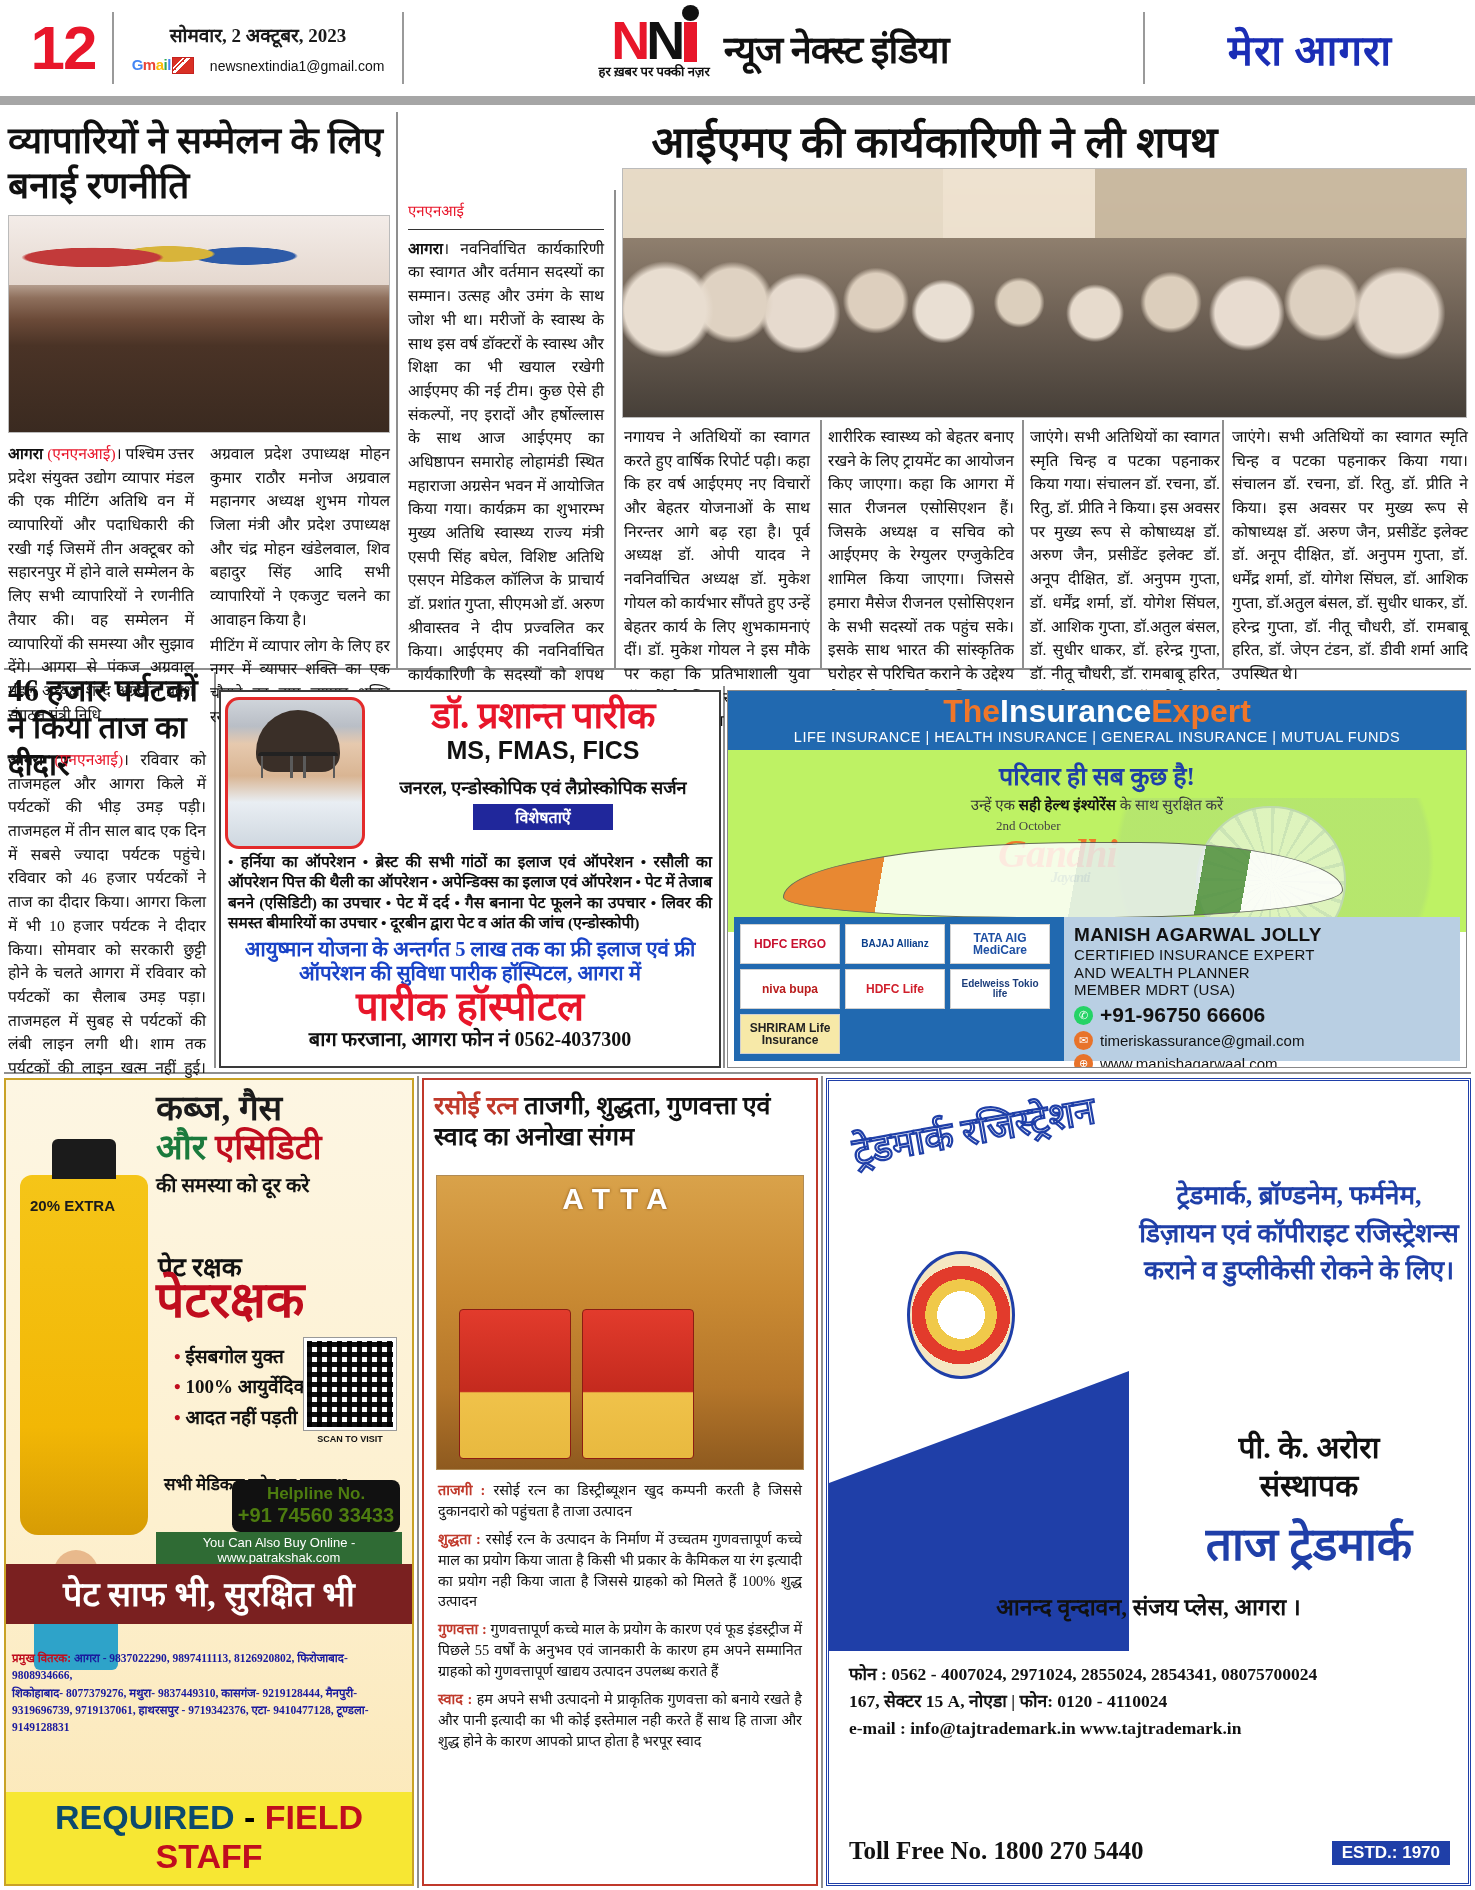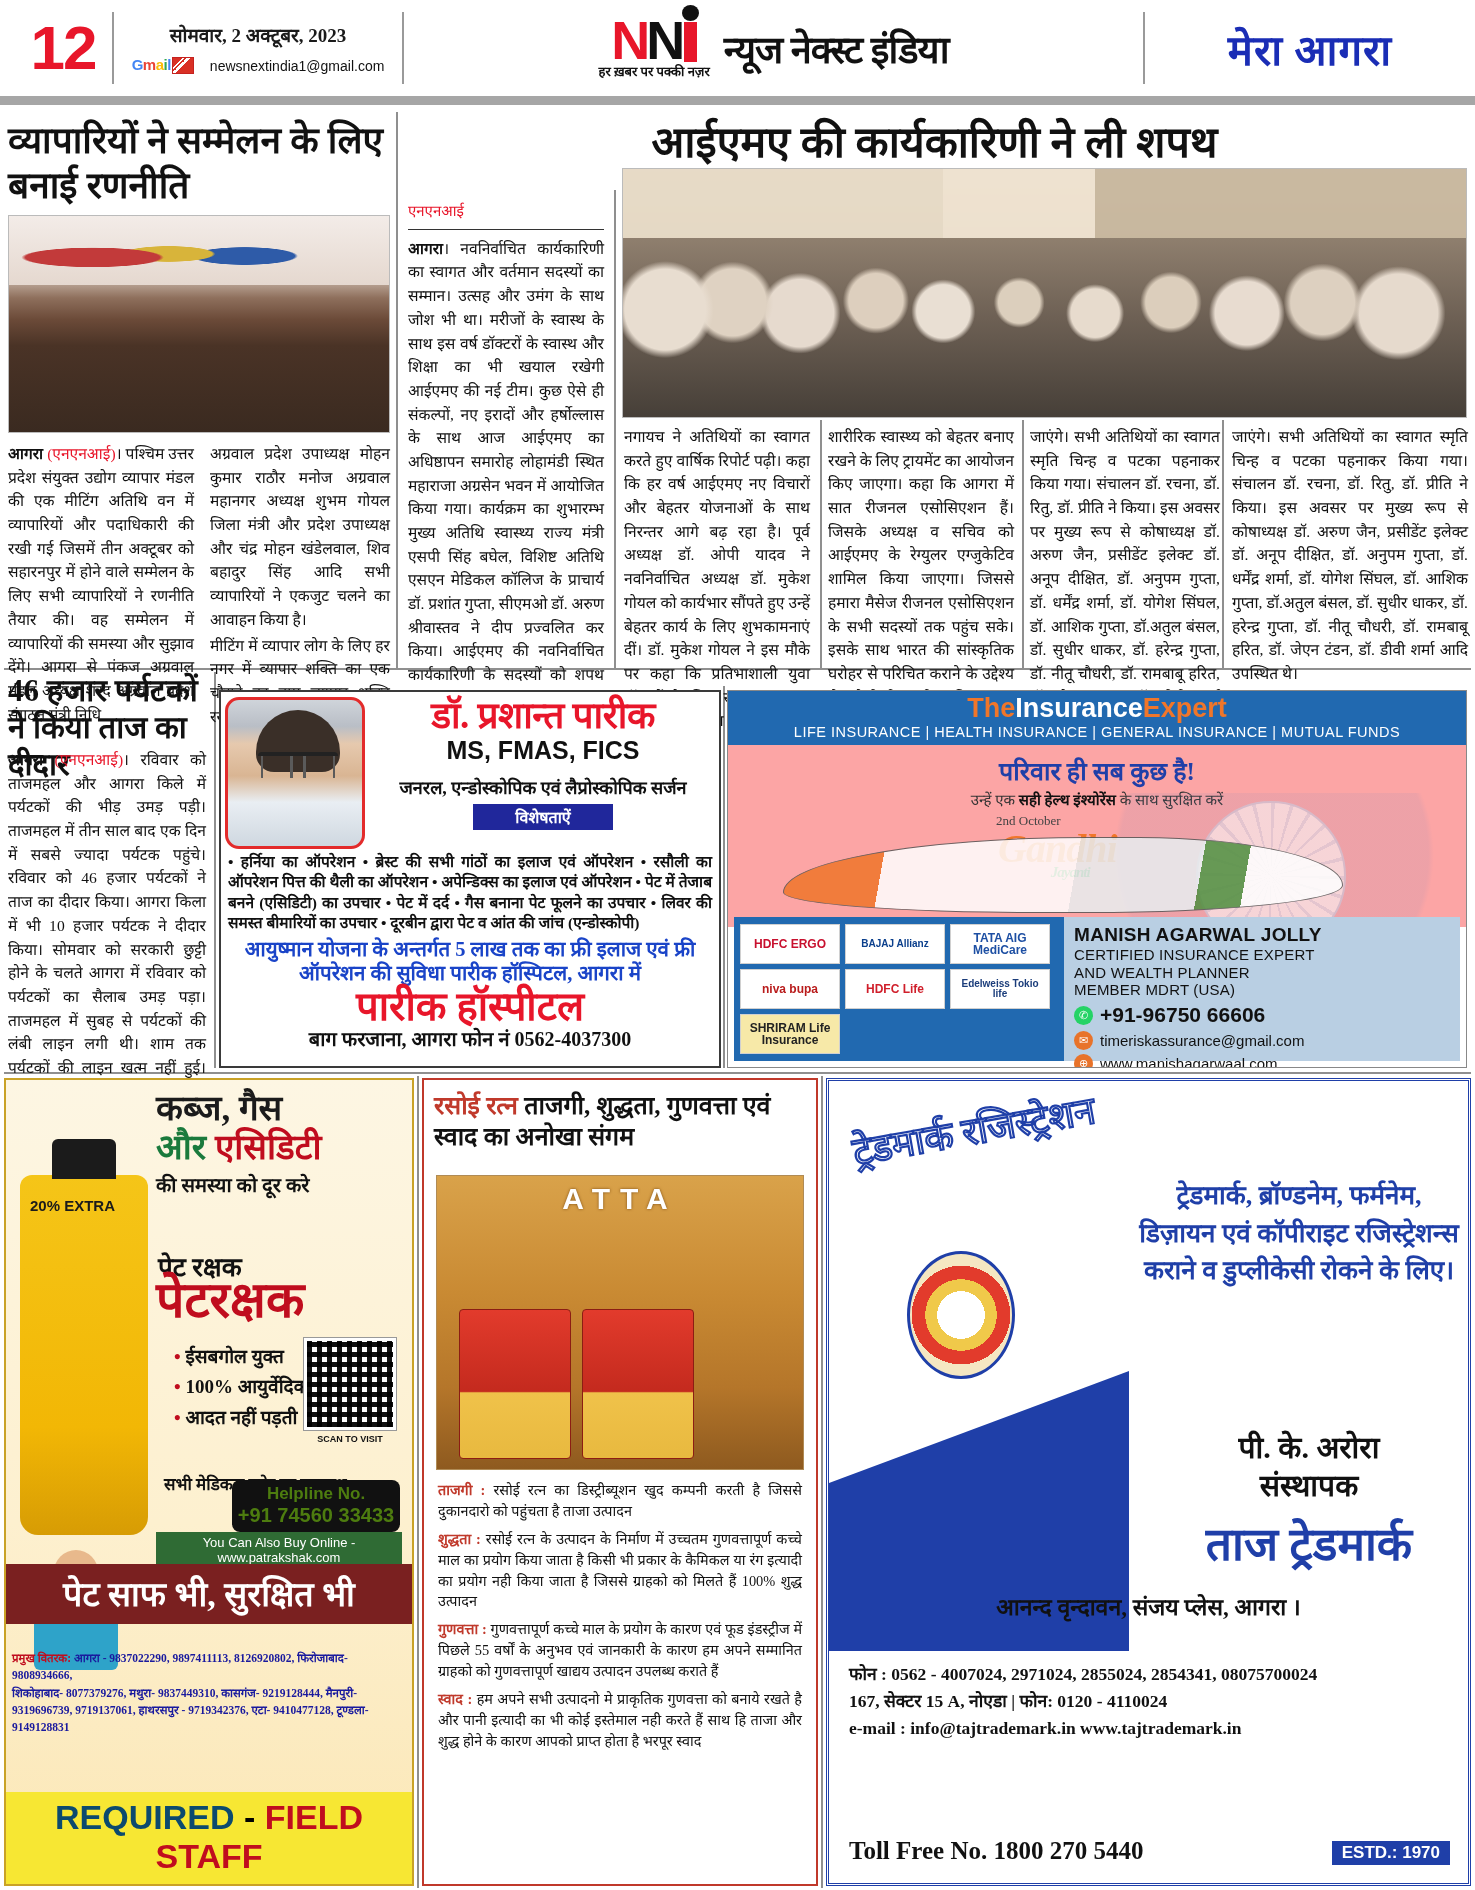--- a/index.html
+++ b/index.html
@@ -387,35 +387,35 @@
     background: #fff;
     overflow: hidden;
   }
   .ins-banner {
     background: #2169b0;
     padding: 4px 0 5px 0;
     text-align: center;
   }
   .ins-title {
     font-family: "Liberation Sans", sans-serif;
-    font-size: 27px;
+    font-size: 32px;
     font-weight: bold;
     line-height: 1;
     letter-spacing: 0px;
   }
   .ins-title .o { color: #f0762a; }
   .ins-title .w { color: #ffffff; }
   .ins-sub {
     font-family: "Liberation Sans", sans-serif;
     font-size: 14.5px;
     color: #fff;
     letter-spacing: 0.5px;
     margin-top: 2px;
   }
-  .ins-mid { position: relative; height: 182px; background: #fca5a5; }
+  .ins-mid { position: relative; height: 182px; background: #bef264; }
   .ins-h1 {
     font-size: 25px;
     font-weight: bold;
     color: #1f3fa8;
     text-align: center;
     padding-top: 8px;
   }
   .ins-h2 {
     font-size: 15px;
     color: #333;

